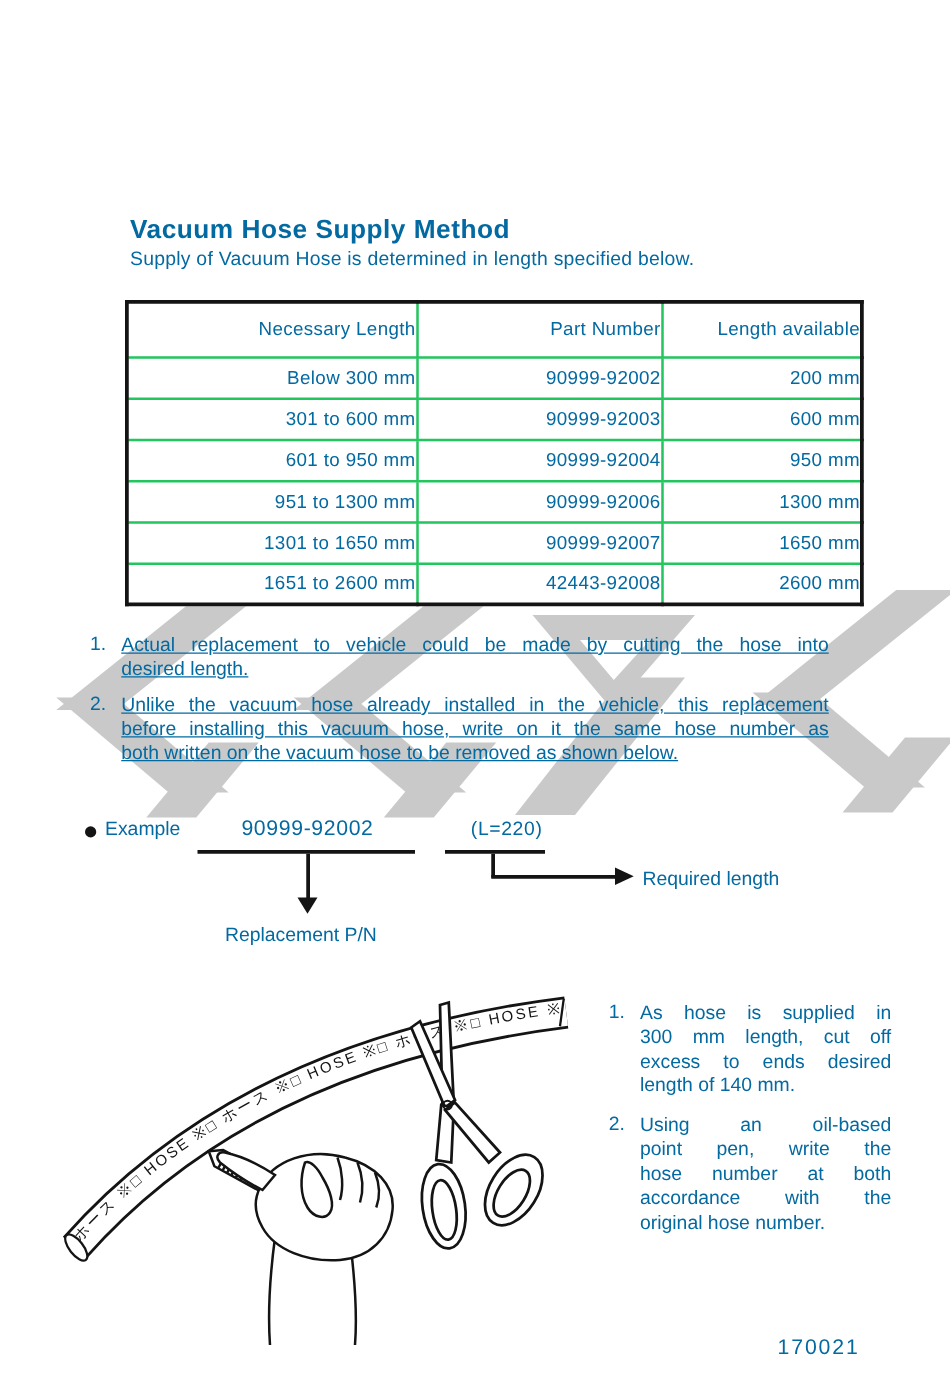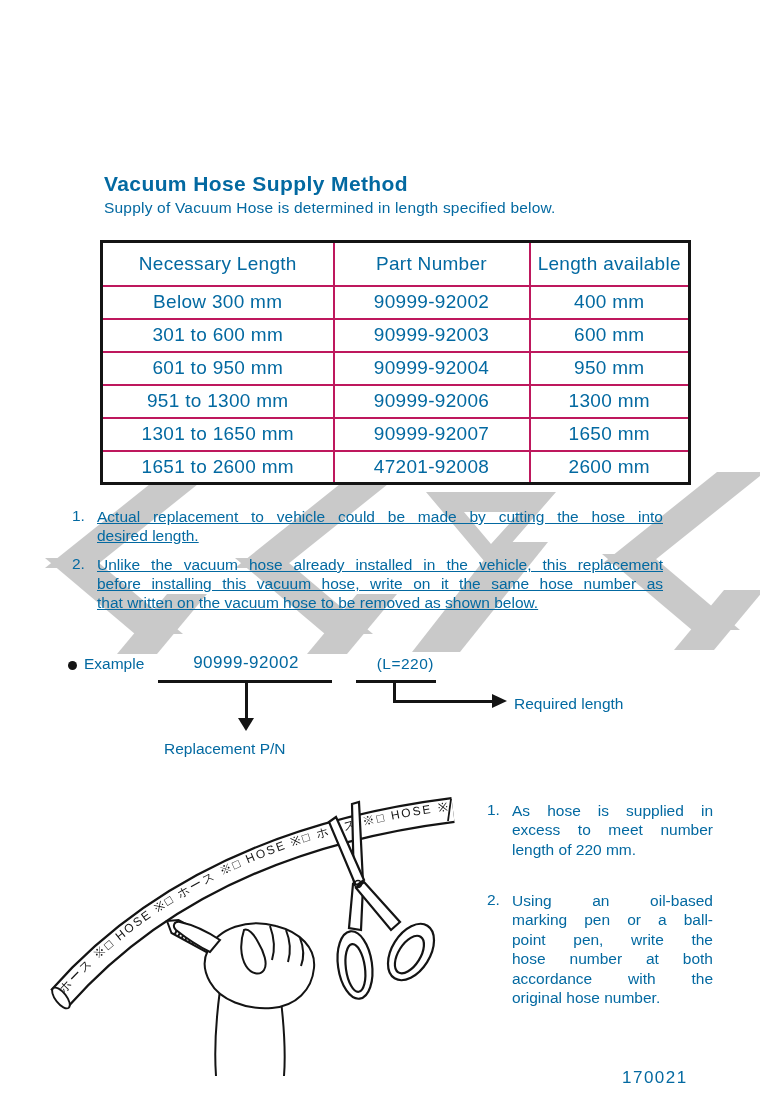--- a/index.html
+++ b/index.html
@@ -11,22 +11,22 @@
   .abs{position:absolute;}
   .layer{position:absolute;inset:0;z-index:1;}
   
   #wm{position:absolute;left:0;top:468px;z-index:0;}
   
   .title{font-size:21px;font-weight:bold;letter-spacing:.4px;}
   .subtitle{font-size:15.5px;letter-spacing:.2px;}
   
   table.supply{border-collapse:collapse;table-layout:fixed;background:#fff;}
   table.supply th, table.supply td{
-    border:2px solid #be185d;text-align:center;font-weight:normal;
-    font-size:19px;padding:0;letter-spacing:.3px;
+    border:2px solid #22c55e;text-align:right;font-weight:normal;
+    font-size:15px;padding:0;letter-spacing:.3px;
   }
   table.supply{border:3px solid #141414;}
   
   .num{font-size:15.5px;position:absolute;}
   .notelines{position:absolute;font-size:15.5px;line-height:19.2px;text-decoration:underline;}
   .notelines div{text-align:justify;text-align-last:justify;}
   .notelines div:last-child{text-align-last:left;}
   .steplines{position:absolute;font-size:15.5px;line-height:19.4px;}
   .steplines div{text-align:justify;text-align-last:justify;}
   .steplines div:last-child{text-align-last:left;}
@@ -92,21 +92,21 @@
         </colgroup>
       <tbody>
           <tr style="height:44px;">
         <th>Necessary Length</th>
         <th>Part Number</th>
         <th>Length available</th>
       </tr>
       <tr style="height:33px;">
         <td>Below 300 mm</td>
         <td>90999-92002</td>
-        <td>400 mm</td>
+        <td>200 mm</td>
       </tr>
       <tr style="height:33px;">
         <td>301 to 600 mm</td>
         <td>90999-92003</td>
         <td>600 mm</td>
       </tr>
       <tr style="height:33px;">
         <td>601 to 950 mm</td>
         <td>90999-92004</td>
         <td>950 mm</td>
@@ -116,50 +116,50 @@
         <td>90999-92006</td>
         <td>1300 mm</td>
       </tr>
       <tr style="height:33px;">
         <td>1301 to 1650 mm</td>
         <td>90999-92007</td>
         <td>1650 mm</td>
       </tr>
       <tr style="height:33px;">
         <td>1651 to 2600 mm</td>
-        <td>47201-92008</td>
+        <td>42443-92008</td>
         <td>2600 mm</td>
       </tr>
     </tbody>
       </table>
 
     <div>
       <div class="num" style="left:72px;top:507px;">1.</div>
       <div class="notelines" style="left:97px;top:507px;width:566px;">
         <div>Actual replacement to vehicle could be made by cutting the hose into</div>
         <div>desired length.</div>
       </div>
     </div>
     <div>
       <div class="num" style="left:72px;top:555px;">2.</div>
       <div class="notelines" style="left:97px;top:555px;width:566px;">
         <div>Unlike the vacuum hose already installed in the vehicle, this replacement</div>
         <div>before installing this vacuum hose, write on it the same hose number as</div>
-        <div>that written on the vacuum hose to be removed as shown below.</div>
+        <div>both written on the vacuum hose to be removed as shown below.</div>
       </div>
     </div>
 
     <div class="abs bullet" style="left:68px;top:661px;"></div>
     <div class="abs exlabel" style="left:84px;top:655px;">Example</div>
 
     <div class="abs pnum" style="left:160px;top:653px;width:172px;">90999-92002</div>
     <div class="abs hline" style="left:158px;top:680px;width:174px;"></div>
     <div class="abs vline" style="left:245px;top:683px;height:36px;"></div>
     <div class="abs arrow-down" style="left:238px;top:718px;"></div>
-    <div class="abs caption" style="left:164px;top:740px;">Replacement P/N</div>
+    <div class="abs caption" style="left:180px;top:740px;">Replacement P/N</div>
 
     <div class="abs lcode" style="left:358px;top:655px;width:76px;">(L=220)</div>
     <div class="abs hline" style="left:356px;top:680px;width:80px;"></div>
     <div class="abs vline" style="left:393px;top:683px;height:19px;"></div>
     <div class="abs hline" style="left:393px;top:700px;width:100px;"></div>
     <div class="abs arrow-right" style="left:492px;top:694px;"></div>
     <div class="abs caption" style="left:514px;top:695px;text-align:center;">Required length</div>
 
     <svg class="abs" style="left:48px;top:780px;" width="420" height="300" viewBox="0 0 420 300">
       <defs>
@@ -206,29 +206,29 @@
           <ellipse cx="363" cy="175" rx="11" ry="21"></ellipse>
         </g>
         <circle cx="310" cy="104" r="3.5" fill="none" stroke-width="1.6"></circle>
       </g>
     </svg>
 
     <div>
       <div class="num" style="left:487px;top:801px;">1.</div>
       <div class="steplines" style="left:512px;top:801px;width:201px;">
         <div>As hose is supplied in</div>
-        <div>excess to meet number</div>
-        <div>length of 220 mm.</div>
+        <div>300 mm length, cut off</div>
+        <div>excess to ends desired</div>
+        <div>length of 140 mm.</div>
       </div>
     </div>
     <div>
       <div class="num" style="left:487px;top:891px;">2.</div>
       <div class="steplines" style="left:512px;top:891px;width:201px;">
         <div>Using an oil-based</div>
-        <div>marking pen or a ball-</div>
         <div>point pen, write the</div>
         <div>hose number at both</div>
         <div>accordance with the</div>
         <div>original hose number.</div>
       </div>
     </div>
 
     <div class="abs footer" style="left:622px;top:1068px;">170021</div>
 
   </div>

